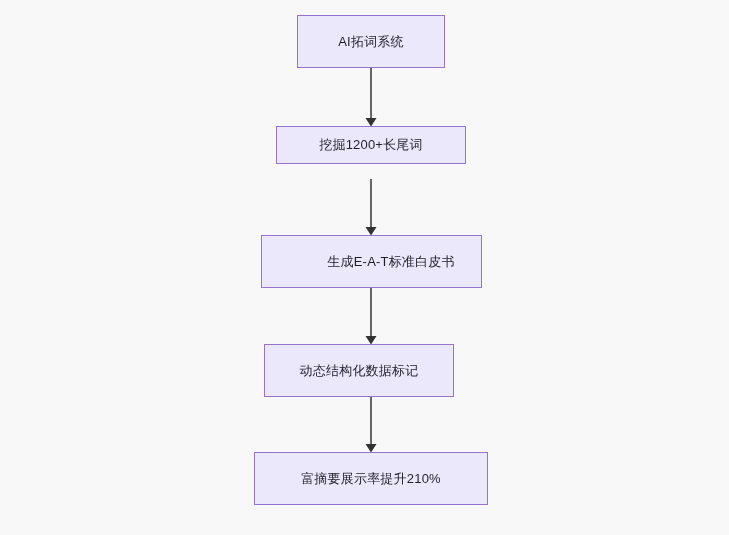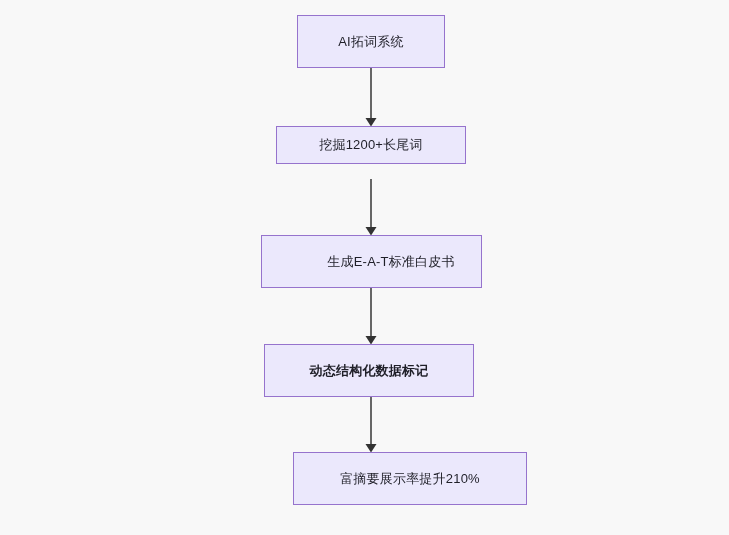--- a/index.html
+++ b/index.html
@@ -85,21 +85,21 @@
   </div>
 
   <div class="flow-node" id="node-2" style="left: 276px; top: 126px; width: 190px; height: 38px;">
     <span class="node-label">挖掘1200+长尾词</span>
   </div>
 
   <div class="flow-node" id="node-3" style="left: 261px; top: 235px; width: 221px; height: 53px; padding-left: 39px;">
     <span class="node-label">生成E-A-T标准白皮书</span>
   </div>
 
-  <div class="flow-node" id="node-4" style="left: 264px; top: 344px; width: 210px; height: 53px; font-weight: bold;">
+  <div class="flow-node" id="node-4" style="left: 264px; top: 344px; width: 190px; height: 53px;">
     <span class="node-label">动态结构化数据标记</span>
   </div>
 
-  <div class="flow-node" id="node-5" style="left: 254px; top: 452px; width: 234px; height: 53px; margin-left: 39px;">
+  <div class="flow-node" id="node-5" style="left: 254px; top: 452px; width: 234px; height: 53px;">
     <span class="node-label">富摘要展示率提升210%</span>
   </div>
 
 </div>
 
 </body></html>

